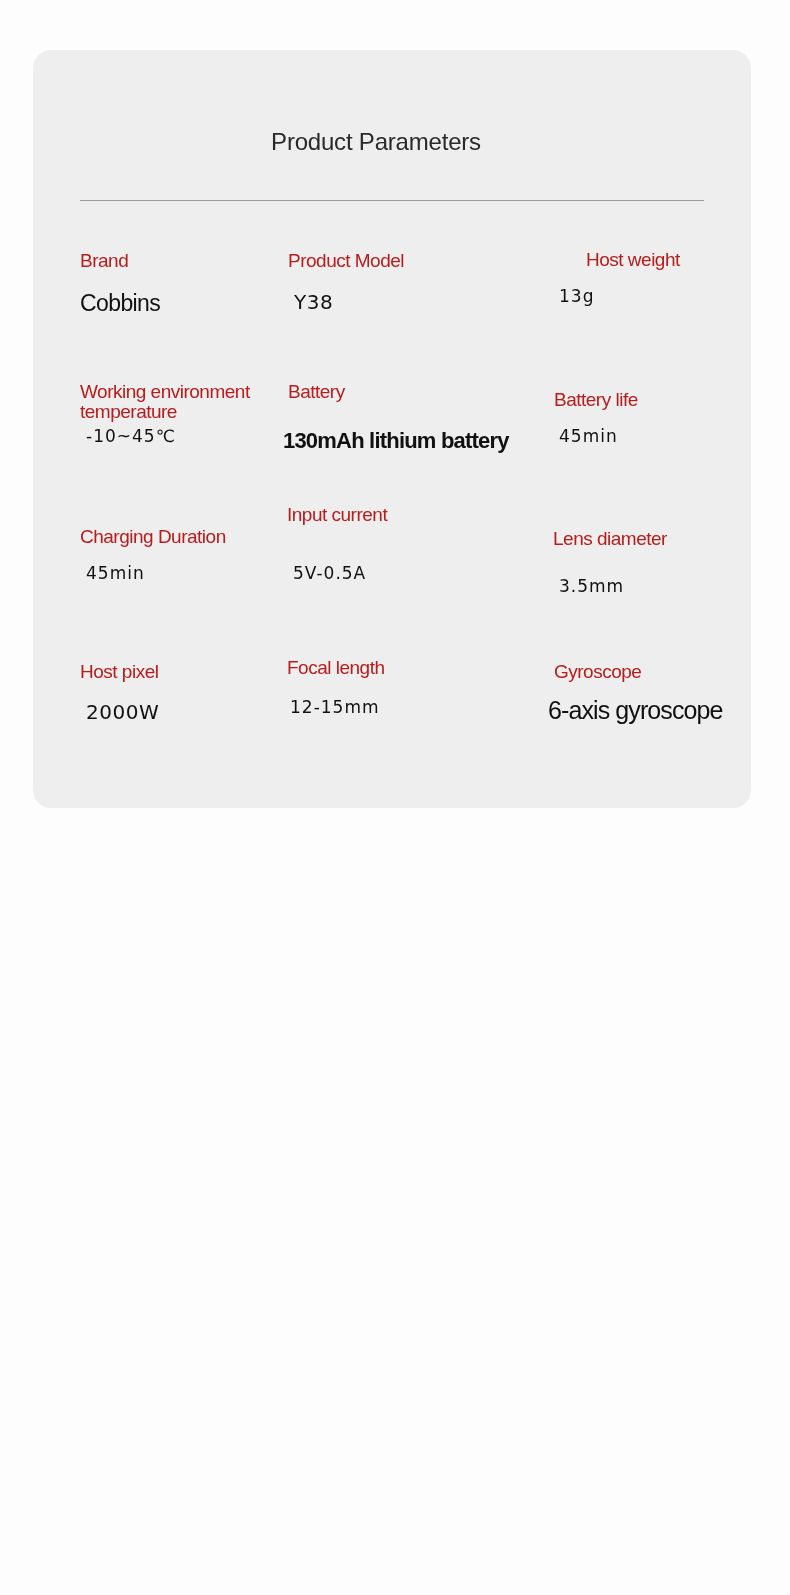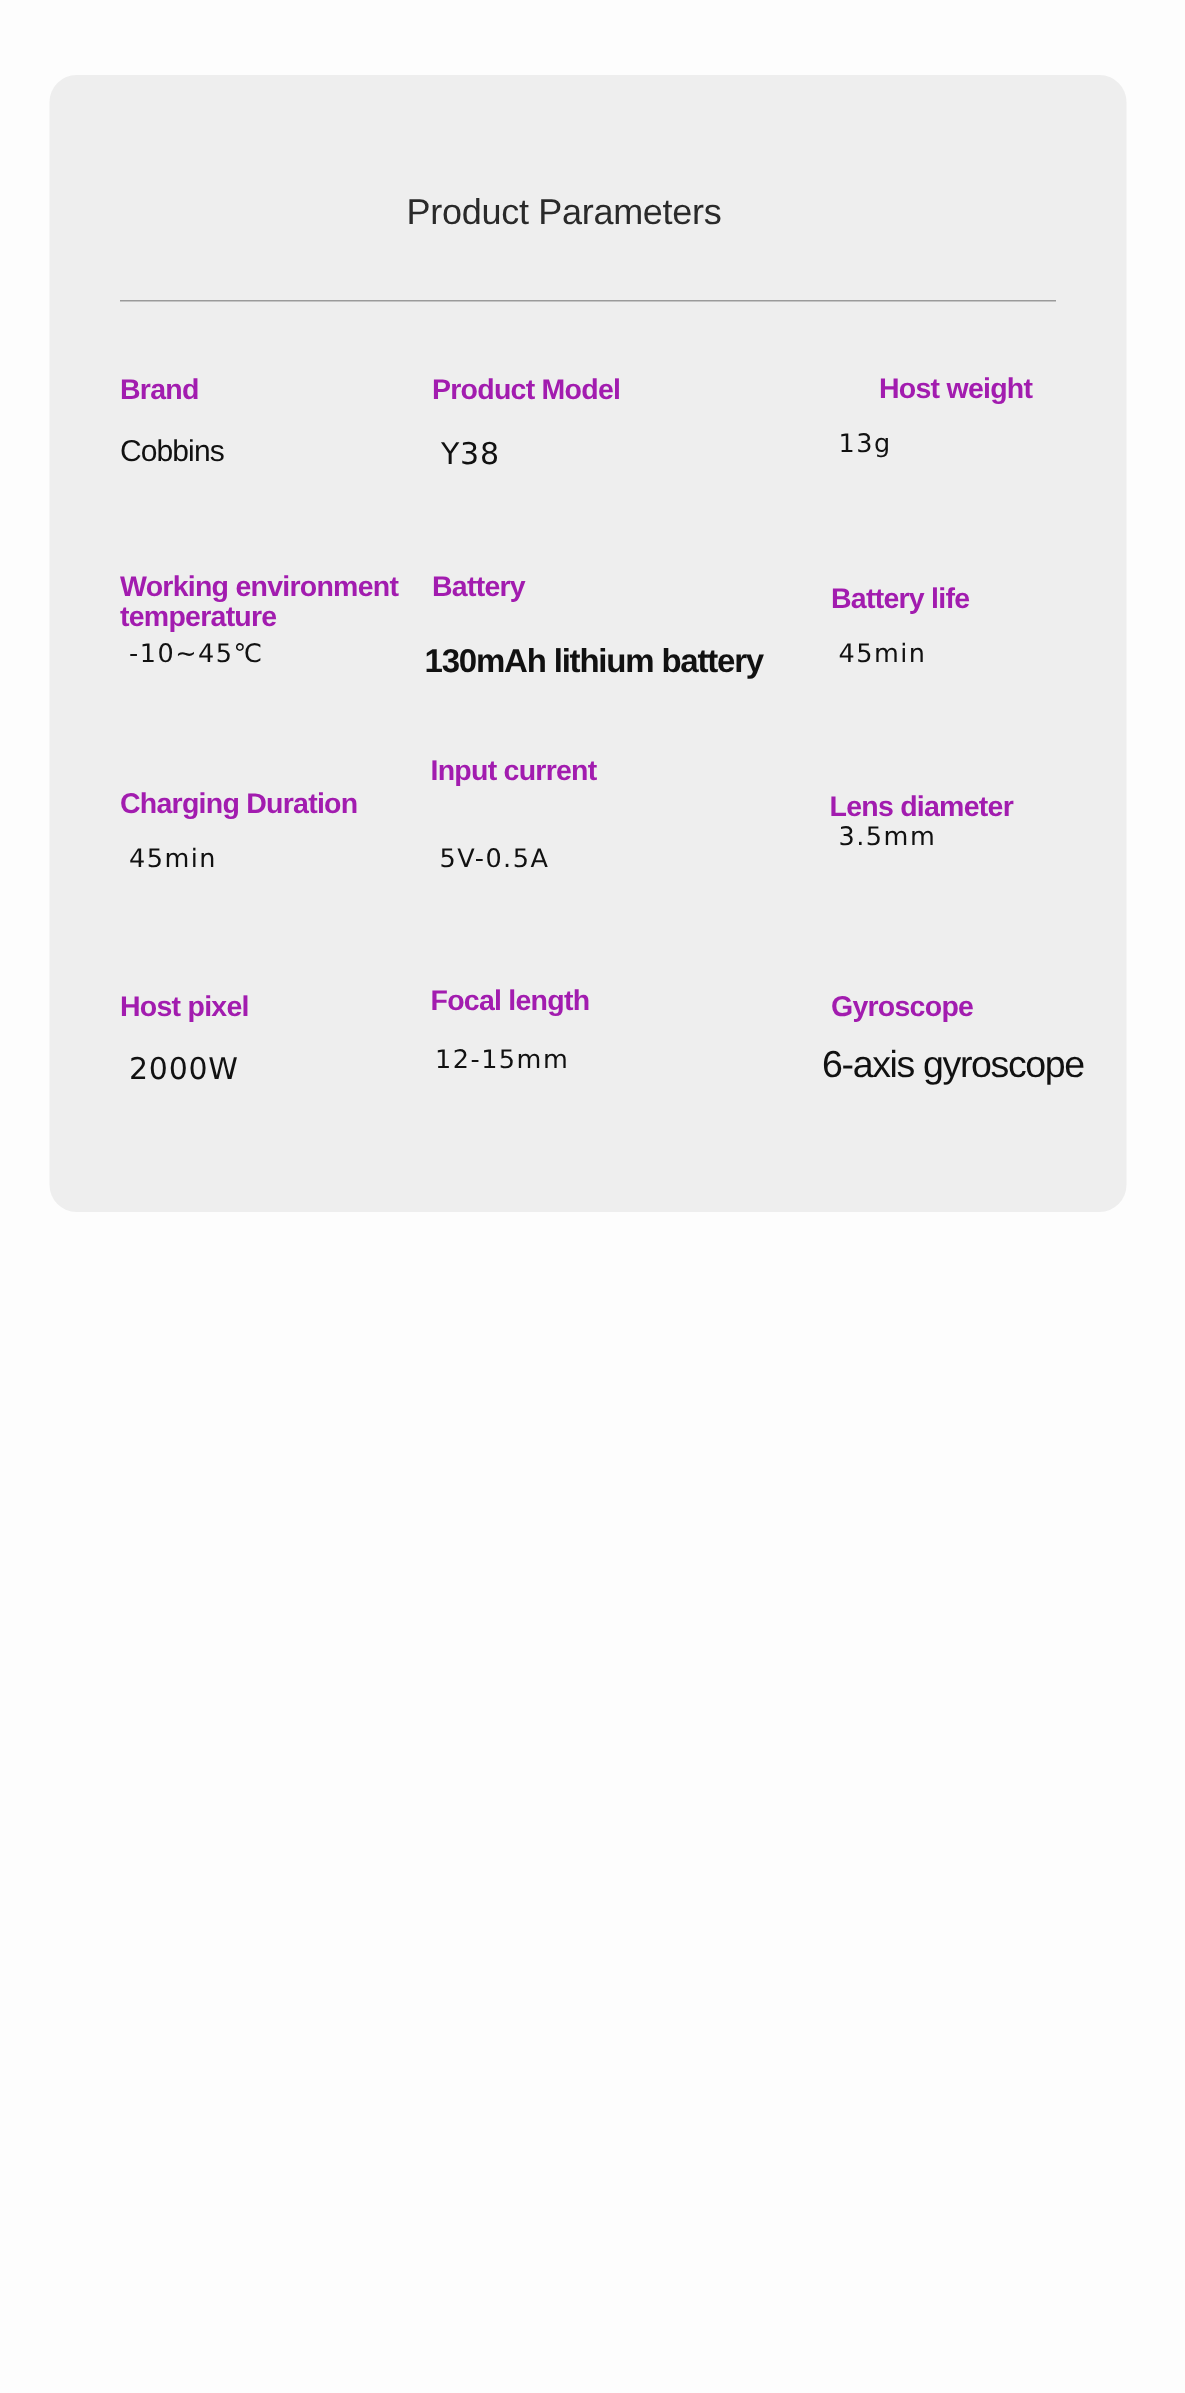--- a/index.html
+++ b/index.html
@@ -27,30 +27,29 @@
     }
     .divider {
       position: absolute;
       left: 80px; top: 200px;
       width: 624px; height: 1px;
       background: #9a9a9a;
     }
     .label {
       position: absolute;
       font-size: 19px;
-      color: #a21caf;
+      color: #b91c1c;
       letter-spacing: -0.5px;
       line-height: 20px;
       white-space: nowrap;
-      font-weight: bold;
     }
     .val-sans {
       position: absolute;
       font-family: "Liberation Sans", sans-serif;
-      font-size: 20px;
+      font-size: 23px;
       color: #111111;
       letter-spacing: -0.6px;
       white-space: nowrap;
     }
     .val-mono {
       position: absolute;
       font-family: "DejaVu Sans", sans-serif;
       font-size: 17px;
       color: #111111;
       letter-spacing: 1px;
@@ -85,21 +84,21 @@
 <div class="label" style="left:554px; top:390px;">Battery life</div>
 <div class="val-mono" style="left:559px; top:426px;">45min</div>
 
 <div class="label" style="left:80px; top:527px;">Charging Duration</div>
 <div class="val-mono" style="left:86px; top:563px;">45min</div>
 
 <div class="label" style="left:287px; top:505px;">Input current</div>
 <div class="val-mono" style="left:293px; top:563px;">5V-0.5A</div>
 
 <div class="label" style="left:553px; top:529px;">Lens diameter</div>
-<div class="val-mono" style="left:559px; top:548px;text-align:right;">3.5mm</div>
+<div class="val-mono" style="left:559px; top:576px;text-align:right;">3.5mm</div>
 
 <div class="label" style="left:80px; top:662px;">Host pixel</div>
 <div class="val-mono val-small" style="left:86px; top:700px;">2000W</div>
 
 <div class="label" style="left:287px; top:658px;">Focal length</div>
 <div class="val-mono" style="left:290px; top:697px;">12-15mm</div>
 
 <div class="label" style="left:554px; top:662px;">Gyroscope</div>
 <div class="val-sans" style="left:548px; top:696px; font-size:25px; letter-spacing:-0.9px;">6-axis gyroscope</div>
 

